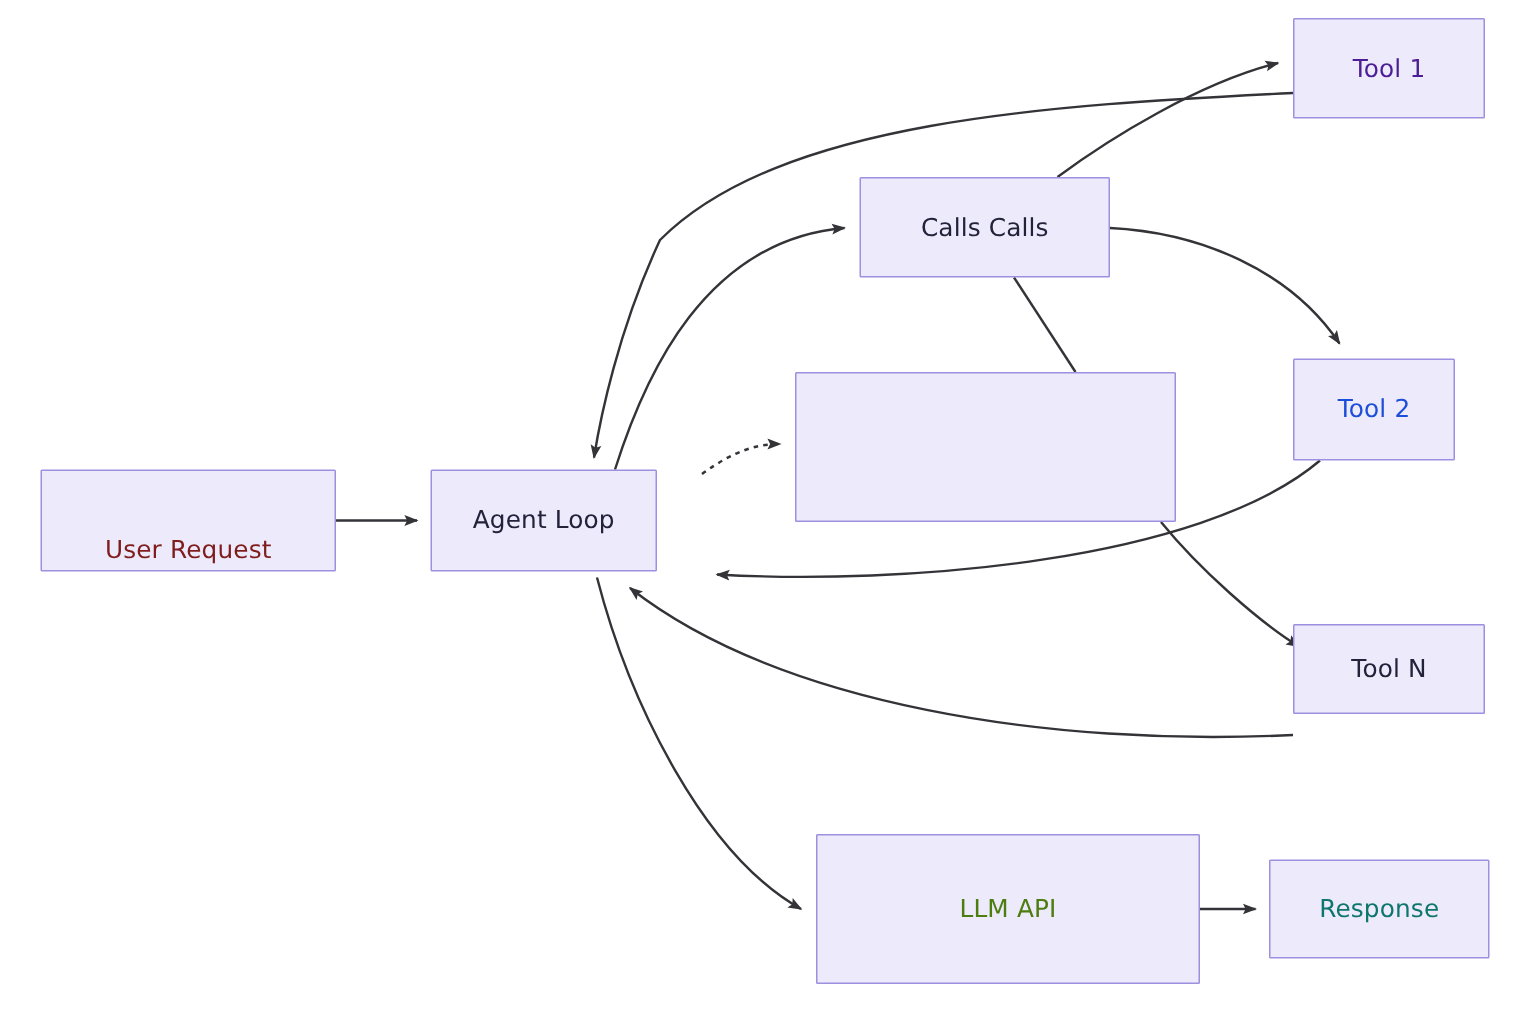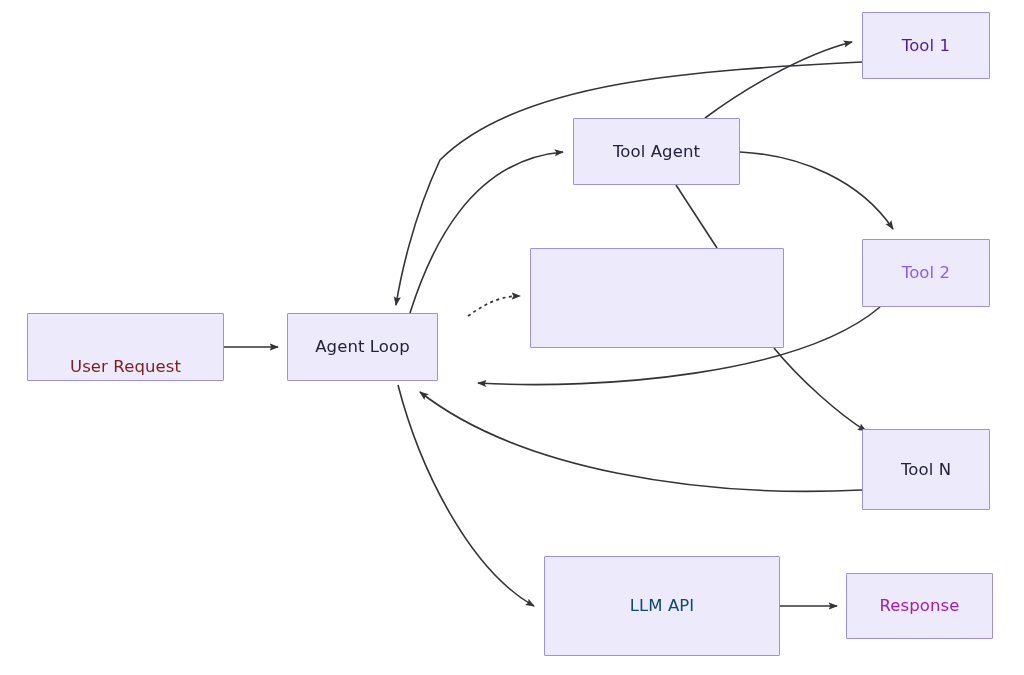--- a/index.html
+++ b/index.html
@@ -82,33 +82,33 @@
       </g>
   </svg>
   <div id="node-layer">
       <div class="node" style="left: 27px; top: 313px; width: 197px; height: 68px; background: rgb(236, 234, 251); border-color: rgb(158, 143, 224); color: #7f1d1d; justify-content: flex-end;">
         <span class="line">User Request</span>
       </div>
       <div class="node" style="left: 287px; top: 313px; width: 151px; height: 68px; background: rgb(236, 234, 251); border-color: rgb(158, 143, 224); color: rgb(34, 34, 58);">
         <span class="line">Agent Loop</span>
       </div>
       <div class="node" style="left: 573px; top: 118px; width: 167px; height: 67px; background: rgb(236, 234, 251); border-color: rgb(158, 143, 224); color: rgb(34, 34, 58);">
-        <span class="line">Tool Agent</span>
+        <span class="line">Calls Calls</span>
       </div>
       <div class="node" style="left: 530px; top: 248px; width: 254px; height: 100px; background: rgb(236, 234, 251); border-color: rgb(158, 143, 224); color: rgb(34, 34, 58);">
       </div>
       <div class="node" style="left: 862px; top: 12px; width: 128px; height: 67px; background: rgb(236, 234, 251); border-color: rgb(158, 143, 224); color: #4c1d95;">
         <span class="line">Tool 1</span>
       </div>
-      <div class="node" style="left: 862px; top: 239px; width: 128px; height: 68px; background: rgb(236, 234, 251); border-color: rgb(158, 143, 224); color: #8b5cf6;">
+      <div class="node" style="left: 862px; top: 239px; width: 108px; height: 68px; background: rgb(236, 234, 251); border-color: rgb(158, 143, 224); color: #1d4ed8;">
         <span class="line">Tool 2</span>
       </div>
-      <div class="node" style="left: 862px; top: 429px; width: 128px; height: 81px; background: rgb(236, 234, 251); border-color: rgb(158, 143, 224); color: rgb(34, 34, 58);">
+      <div class="node" style="left: 862px; top: 416px; width: 128px; height: 60px; background: rgb(236, 234, 251); border-color: rgb(158, 143, 224); color: rgb(34, 34, 58);">
         <span class="line">Tool N</span>
       </div>
-      <div class="node" style="left: 544px; top: 556px; width: 236px; height: 100px; background: rgb(236, 234, 251); border-color: rgb(158, 143, 224); color: #0c4a6e; text-align: right;">
+      <div class="node" style="left: 544px; top: 556px; width: 256px; height: 100px; background: rgb(236, 234, 251); border-color: rgb(158, 143, 224); color: #4d7c0f; text-align: right;">
         <span class="line">LLM API</span>
       </div>
-      <div class="node" style="left: 846px; top: 573px; width: 147px; height: 66px; background: rgb(236, 234, 251); border-color: rgb(158, 143, 224); color: #a21caf;">
+      <div class="node" style="left: 846px; top: 573px; width: 147px; height: 66px; background: rgb(236, 234, 251); border-color: rgb(158, 143, 224); color: #0f766e;">
         <span class="line">Response</span>
       </div>
     </div>
 </div>
 
 </body></html>

